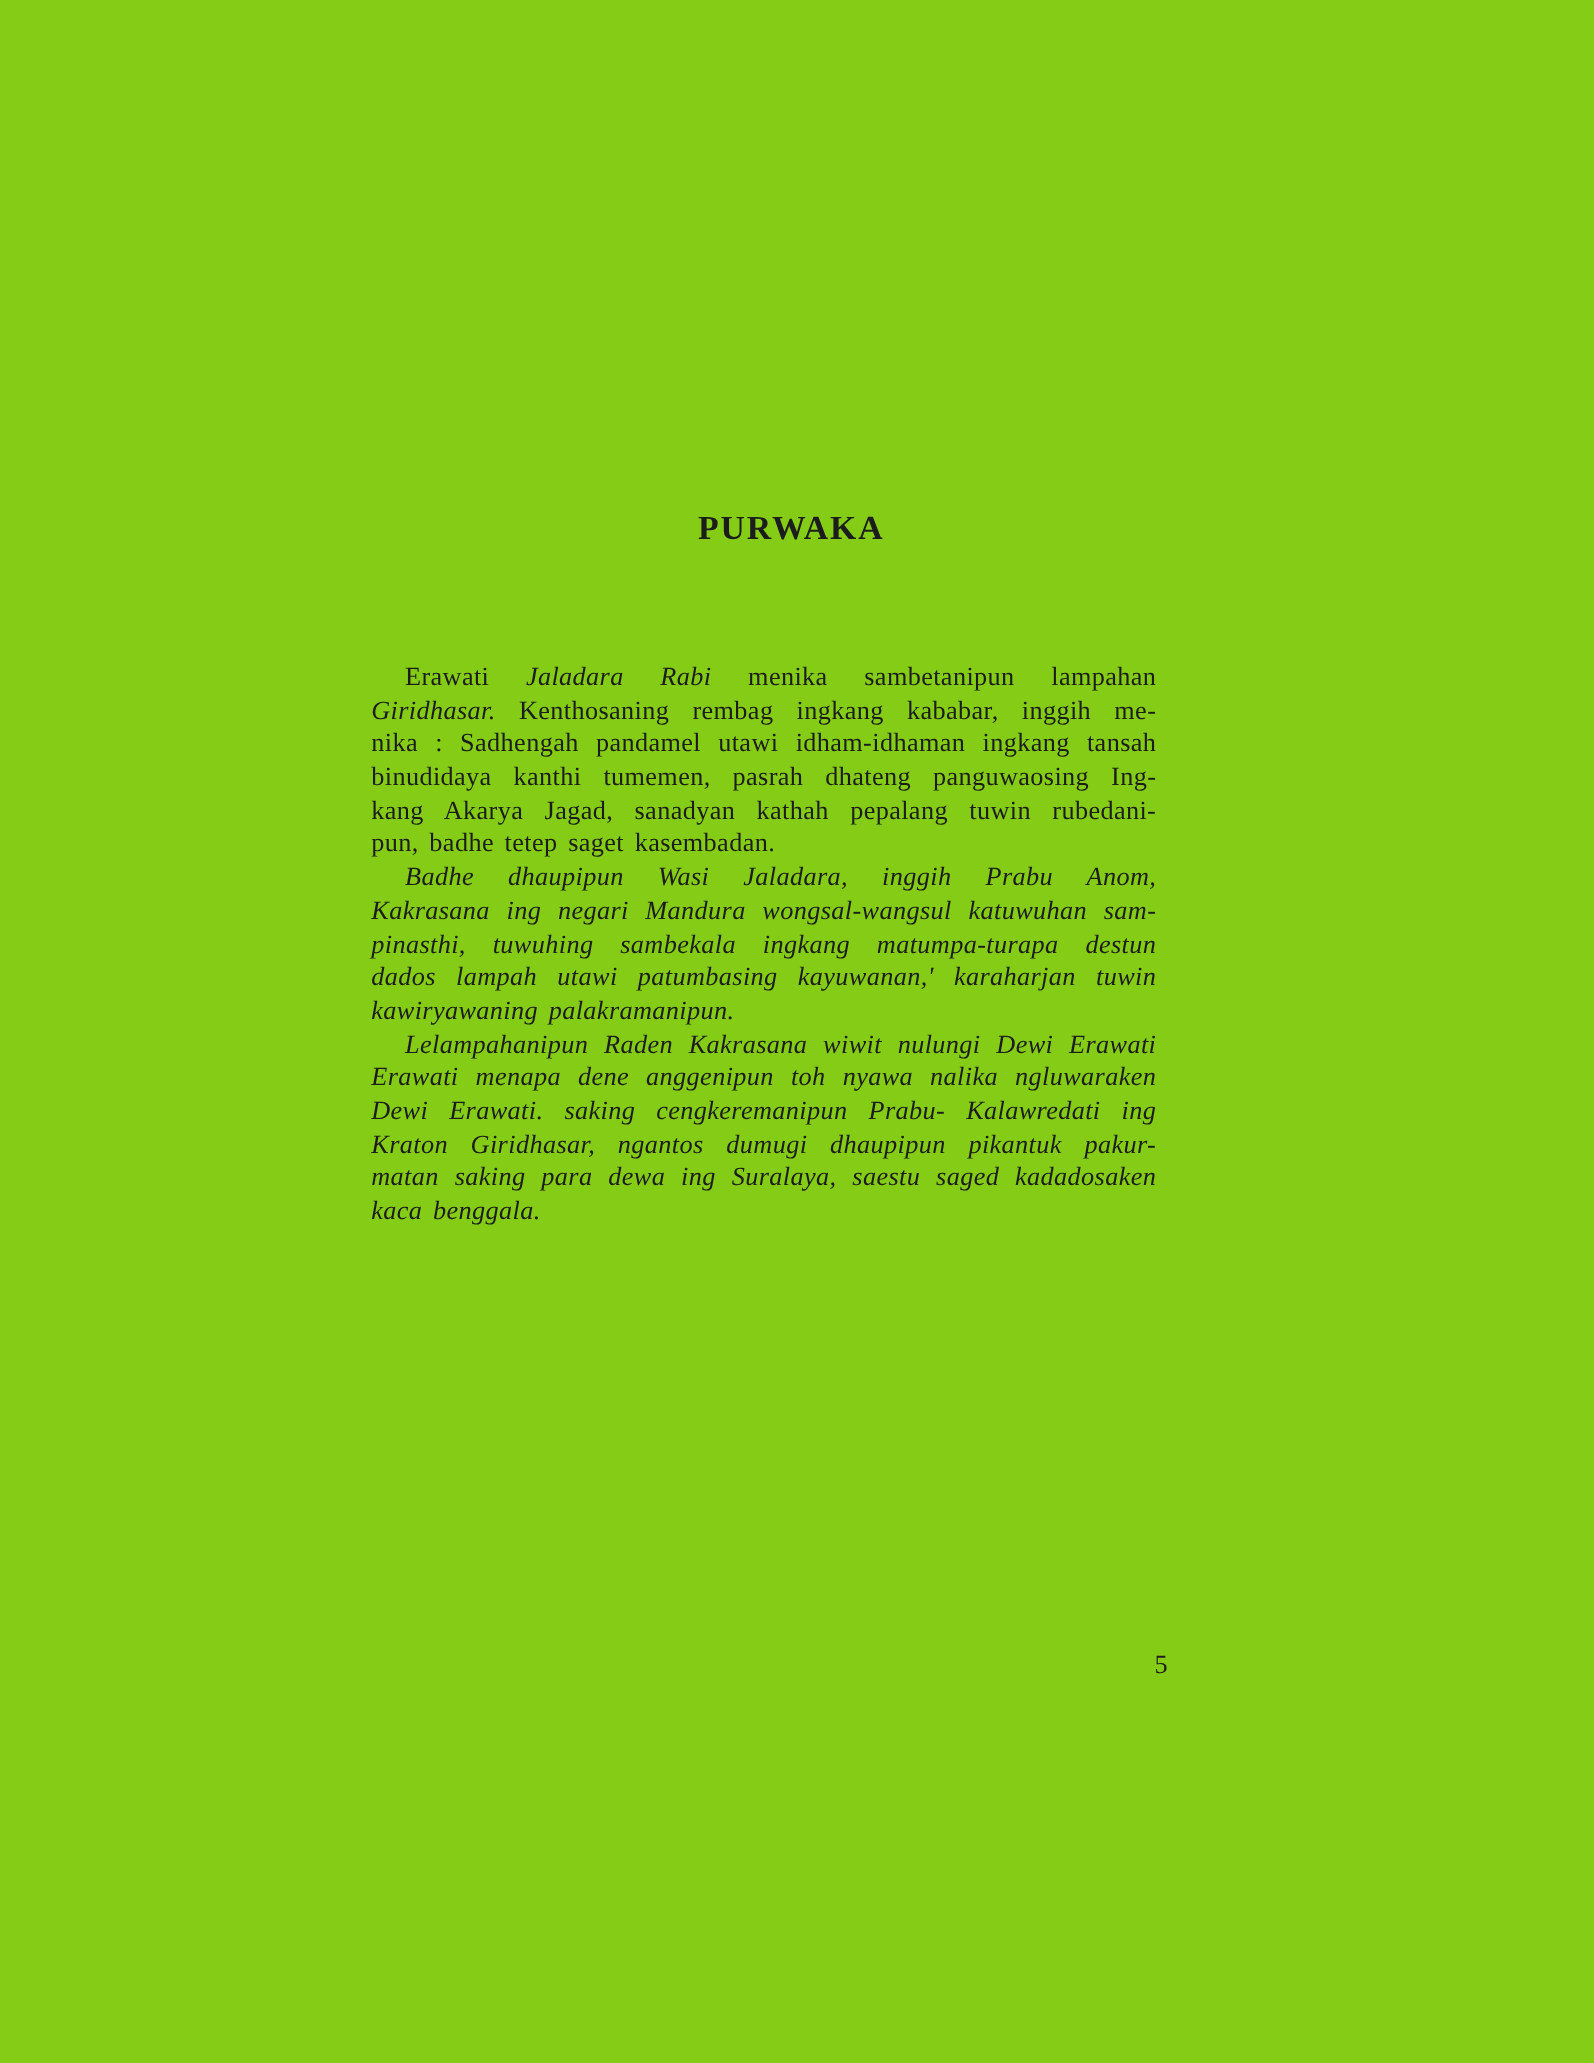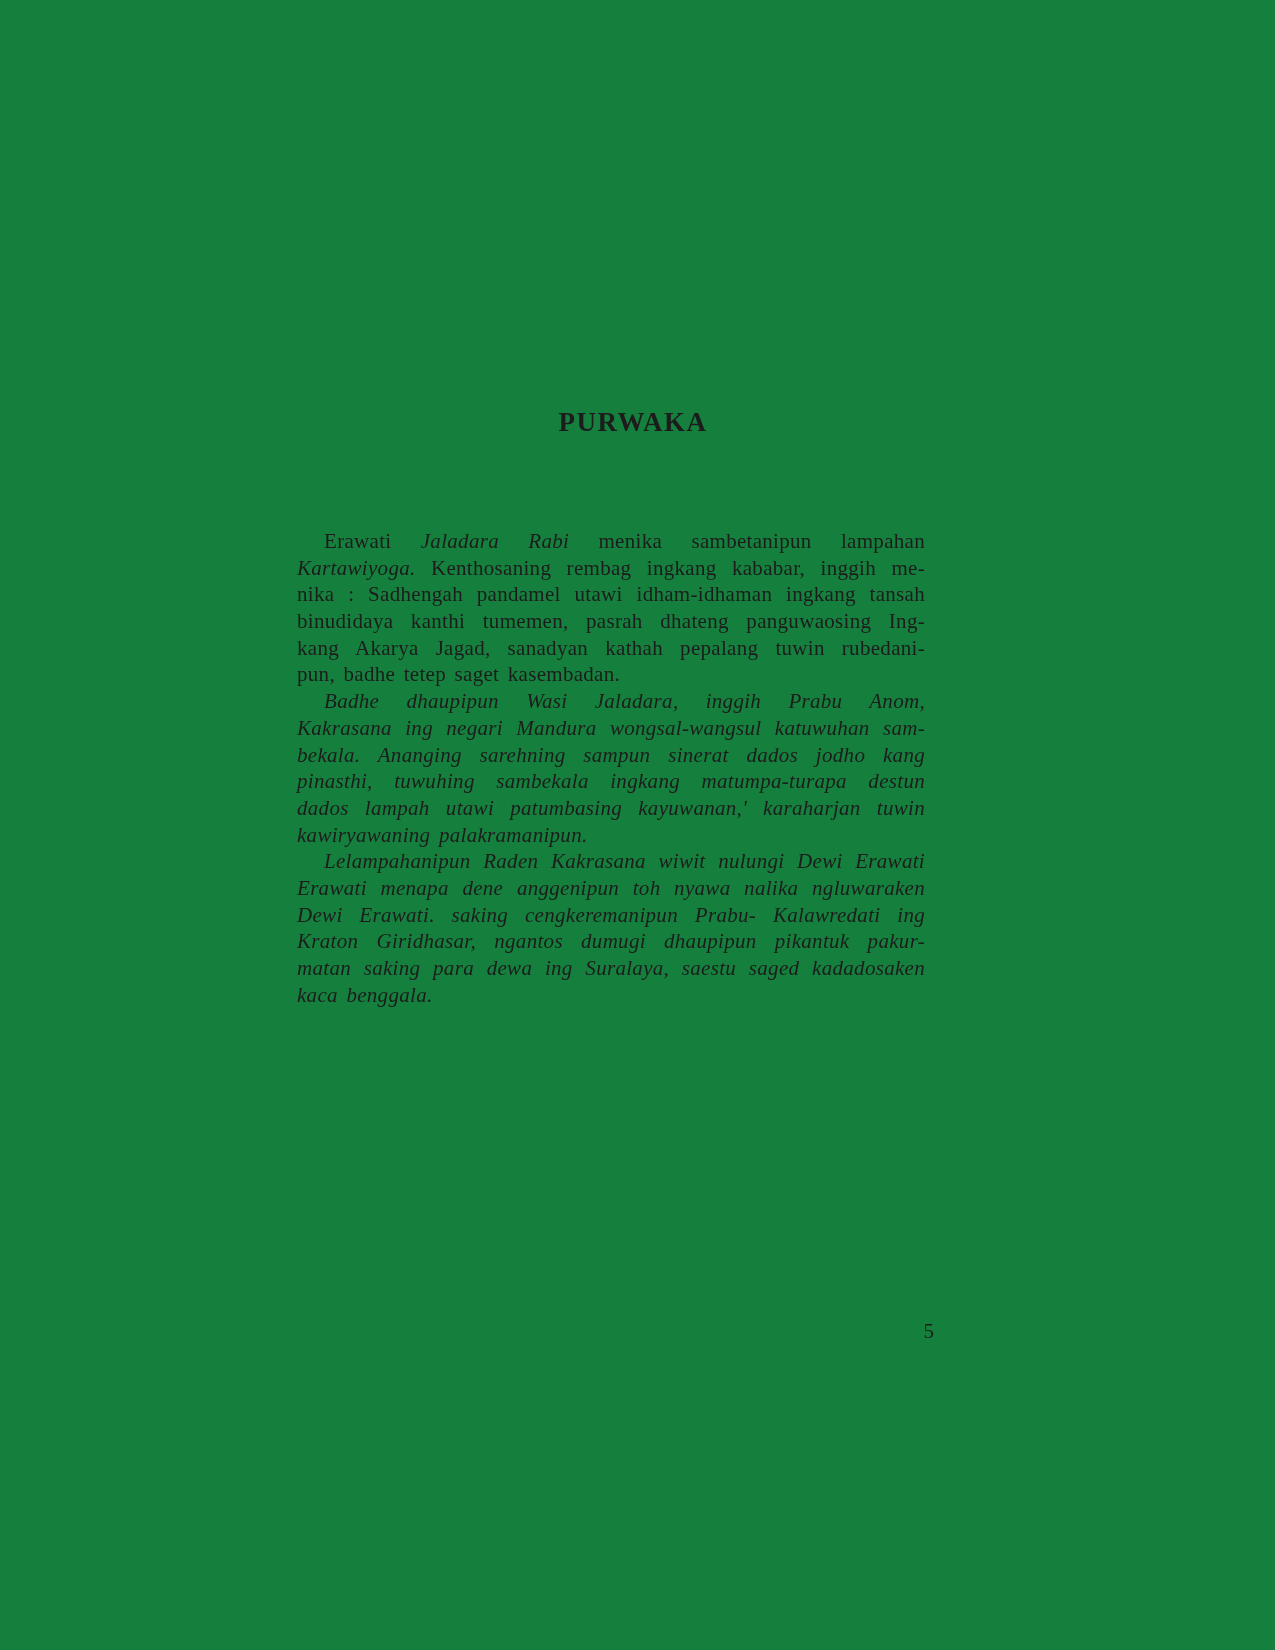--- a/index.html
+++ b/index.html
@@ -4,21 +4,21 @@
 <style>
   html, body {
     margin: 0;
     padding: 0;
     background: #ffffff;
   }
   .page {
     position: relative;
     width: 1275px;
     height: 1650px;
-    background: #15803d;
+    background: #84cc16;
     font-family: "Liberation Serif", serif;
     color: #1c1c1c;
     overflow: hidden;
   }
   .chapter-title {
     position: absolute;
     top: 409px;
     left: 297px;
     width: 628px;
     box-sizing: border-box;
@@ -69,30 +69,29 @@
 </head>
 <body>
 
 <div class="page">
 
   <h1 class="chapter-title">PURWAKA</h1>
 
   <div class="body-text">
       <div class="paragraph">
         <div class="line first"><span>Erawati </span><span class="it">Jaladara Rabi</span><span> menika sambetanipun lampahan</span></div>
-        <div class="line"><span class="it">Kartawiyoga.</span><span> Kenthosaning rembag ingkang kababar, inggih me-</span></div>
+        <div class="line"><span class="it">Giridhasar.</span><span> Kenthosaning rembag ingkang kababar, inggih me-</span></div>
         <div class="line"><span>nika : Sadhengah pandamel utawi idham-idhaman ingkang tansah</span></div>
         <div class="line"><span>binudidaya kanthi tumemen, pasrah dhateng panguwaosing Ing-</span></div>
         <div class="line"><span>kang Akarya Jagad, sanadyan kathah pepalang tuwin rubedani-</span></div>
         <div class="line last"><span>pun, badhe tetep saget kasembadan.</span></div>
       </div>
       <div class="paragraph">
         <div class="line first"><span>Badhe dhaupipun Wasi Jaladara, inggih Prabu Anom,</span></div>
         <div class="line"><span>Kakrasana ing negari Mandura wongsal-wangsul katuwuhan sam-</span></div>
-        <div class="line"><span>bekala. Ananging sarehning sampun sinerat dados jodho kang</span></div>
         <div class="line"><span>pinasthi, tuwuhing sambekala ingkang matumpa-turapa destun</span></div>
         <div class="line"><span>dados lampah utawi patumbasing kayuwanan,' karaharjan tuwin</span></div>
         <div class="line last"><span>kawiryawaning palakramanipun.</span></div>
       </div>
       <div class="paragraph">
         <div class="line first"><span>Lelampahanipun Raden Kakrasana wiwit nulungi Dewi Erawati</span></div>
         <div class="line"><span>Erawati menapa dene anggenipun toh nyawa nalika ngluwaraken</span></div>
         <div class="line"><span>Dewi Erawati. saking cengkeremanipun Prabu- Kalawredati ing</span></div>
         <div class="line"><span>Kraton Giridhasar, ngantos dumugi dhaupipun pikantuk pakur-</span></div>
         <div class="line"><span>matan saking para dewa ing Suralaya, saestu saged kadadosaken</span></div>

